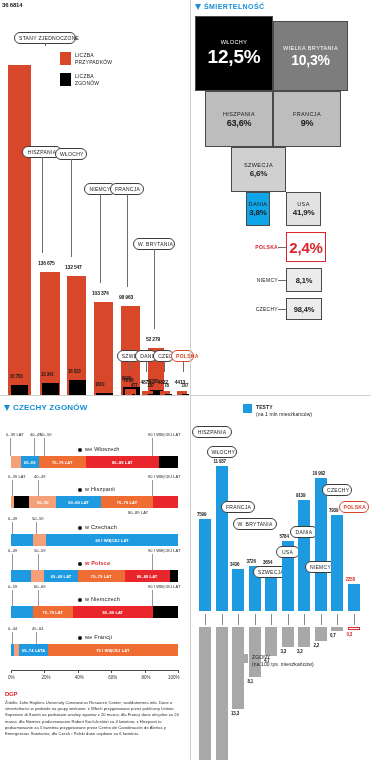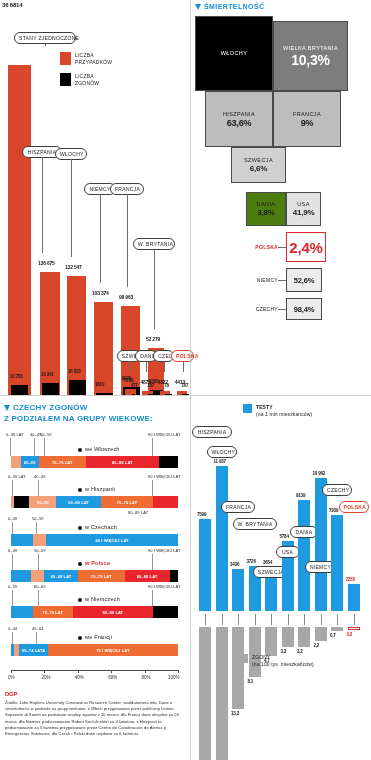--- a/index.html
+++ b/index.html
@@ -173,67 +173,67 @@
   </div>
 </div>
 
 <div class="panel" id="mortPanel">
   <div class="secthead" style="left:4px; top:3px;">
     <span class="arrow-d"></span><span>ŚMIERTELNOŚĆ</span>
   </div>
   <div id="mortArea">
       <div class="tile" style="left: 4px; top: 16px; width: 78px; height: 75px; background: rgb(0, 0, 0); color: rgb(255, 255, 255);">
         <div class="cn">WŁOCHY</div>
+        <div class="cv" style="font-size: 19px; color: rgb(255, 255, 255);">12,5%</div>
       </div>
       <div class="tile" style="left: 82px; top: 21px; width: 75px; height: 70px; background: rgb(125, 125, 125); color: rgb(255, 255, 255);">
         <div class="cn">WIELKA BRYTANIA</div>
         <div class="cv" style="font-size: 14px; color: rgb(255, 255, 255);">10,3%</div>
       </div>
       <div class="tile" style="left: 14px; top: 91px; width: 68px; height: 56px; background: rgb(189, 189, 189); color: rgb(26, 26, 26);">
         <div class="cn">HISZPANIA</div>
         <div class="cv" style="font-size: 9px; color: rgb(26, 26, 26);">63,6%</div>
       </div>
       <div class="tile" style="left: 82px; top: 91px; width: 68px; height: 56px; background: rgb(189, 189, 189); color: rgb(26, 26, 26);">
         <div class="cn">FRANCJA</div>
         <div class="cv" style="font-size: 9px; color: rgb(26, 26, 26);">9%</div>
       </div>
-      <div class="tile" style="left: 40px; top: 147px; width: 55px; height: 36px; background: rgb(208, 208, 208); color: rgb(26, 26, 26);">
+      <div class="tile" style="left: 40px; top: 147px; width: 55px; height: 45px; background: rgb(208, 208, 208); color: rgb(26, 26, 26);">
         <div class="cn">SZWECJA</div>
         <div class="cv" style="font-size: 8px; color: rgb(26, 26, 26);">6,6%</div>
       </div>
-      <div class="tile" style="left: 55px; top: 192px; width: 40px; height: 34px; background: #4d7c0f; color: rgb(26, 26, 26);">
+      <div class="tile" style="left: 55px; top: 192px; width: 24px; height: 34px; background: #0ea5e9; color: rgb(26, 26, 26);">
         <div class="cn">DANIA</div>
         <div class="cv" style="font-size: 8px; color: rgb(26, 26, 26);">3,8%</div>
       </div>
       <div class="tile" style="left: 95px; top: 192px; width: 35px; height: 34px; background: rgb(226, 226, 226); color: rgb(26, 26, 26);">
         <div class="cn">USA</div>
         <div class="cv" style="font-size: 8px; color: rgb(26, 26, 26);">41,9%</div>
       </div>
       <div class="tile red" style="left: 95px; top: 232px; width: 40px; height: 30px; background: rgb(255, 255, 255); color: rgb(217, 39, 43);">
         <div class="cv" style="font-size: 15px; color: rgb(217, 39, 43);">2,4%</div>
       </div>
       <div class="tileLbl red" style="left: 37px; top: 244px; width: 50px;">POLSKA</div>
       <div class="leaderH" style="left: 87px; top: 247px; width: 8px;"></div>
       <div class="tile" style="left: 95px; top: 268px; width: 36px; height: 24px; background: rgb(236, 236, 236); color: rgb(26, 26, 26);">
-        <div class="cv" style="font-size: 7.5px; color: rgb(26, 26, 26);">52,6%</div>
+        <div class="cv" style="font-size: 7.5px; color: rgb(26, 26, 26);">8,1%</div>
       </div>
       <div class="tileLbl" style="left: 37px; top: 277px; width: 50px;">NIEMCY</div>
       <div class="leaderH" style="left: 87px; top: 280px; width: 8px;"></div>
       <div class="tile" style="left: 95px; top: 298px; width: 36px; height: 22px; background: rgb(236, 236, 236); color: rgb(26, 26, 26);">
         <div class="cv" style="font-size: 7.5px; color: rgb(26, 26, 26);">98,4%</div>
       </div>
       <div class="tileLbl" style="left: 37px; top: 306px; width: 50px;">CZECHY</div>
       <div class="leaderH" style="left: 87px; top: 309px; width: 8px;"></div>
     </div>
 </div>
 
 <div class="panel" id="agePanel">
   <div class="ageTitle">
     <span class="arrow-d"></span><span>CZECHY ZGONÓW</span><br>
-    <span>Z PODZIAŁEM NA GRUPY WIEKOWE:</span>
   </div>
   <div id="ageArea">
       <div class="stack" style="top: 60px; left: 11px;">
         <div class="seg" style="width: 1%; background: rgb(246, 160, 122);"></div>
         <div class="seg" style="width: 1.2%; background: rgb(246, 160, 122);"></div>
         <div class="seg" style="width: 3.5%; background: rgb(246, 160, 122);"></div>
         <div class="seg" style="width: 11%; background: rgb(30, 154, 224);">60–69</div>
         <div class="seg" style="width: 28%; background: rgb(239, 108, 51);">70–79 LAT</div>
         <div class="seg" style="width: 44%; background: rgb(232, 38, 44);">80–89 LAT</div>
         <div class="seg" style="width: 11.3%; background: rgb(0, 0, 0);"></div>

